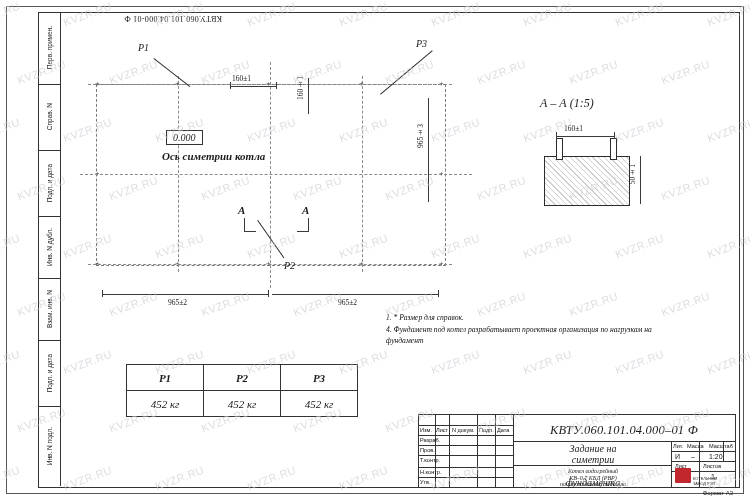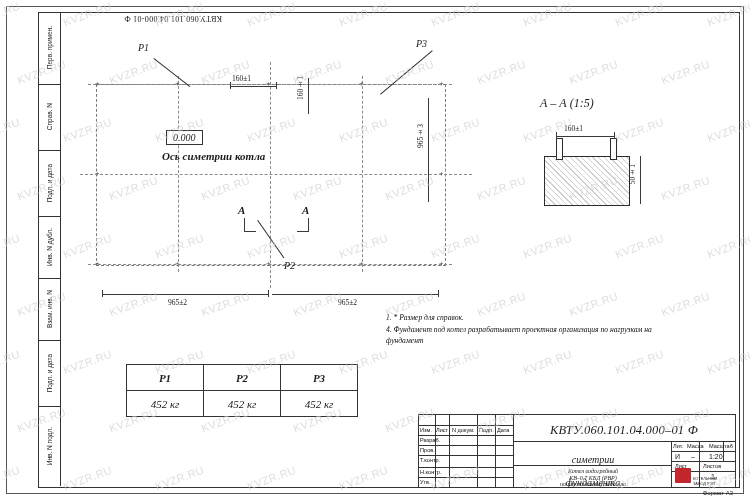--- a/index.html
+++ b/index.html
@@ -283,20 +283,21 @@
     <div class="scell" style="left:78px;top:12px;">Дата</div>
 
     <div class="scell" style="left:1px;top:22px;">Разраб.</div>
     <div class="scell" style="left:1px;top:32px;">Пров.</div>
     <div class="scell" style="left:1px;top:42px;">Т.контр.</div>
     <div class="scell" style="left:1px;top:54px;">Н.контр.</div>
     <div class="scell" style="left:1px;top:64px;">Утв.</div>
 
     <div class="stitle-main" style="left:96px;top:8px;width:218px;">КВТУ.060.101.04.000–01  Ф</div>
 
+    <div class="stitle-sub" style="top:28px;">Задание на</div>
     <div class="stitle-sub" style="top:39px;">симетрии</div>
     <div class="stitle-sub" style="top:62px;">фундамента</div>
 
     <div class="stitle-small" style="top:53px;">Котел водогрейный</div>
     <div class="stitle-small" style="top:60px;">КВ–0,7  КБД (РВР)</div>
     <div class="stitle-small" style="top:66px;">по техническому заданию</div>
 
     <div class="scell" style="left:254px;top:28px;">Лит.</div>
     <div class="scell" style="left:268px;top:28px;">Масса</div>
     <div class="scell" style="left:290px;top:28px;">Масштаб</div>

